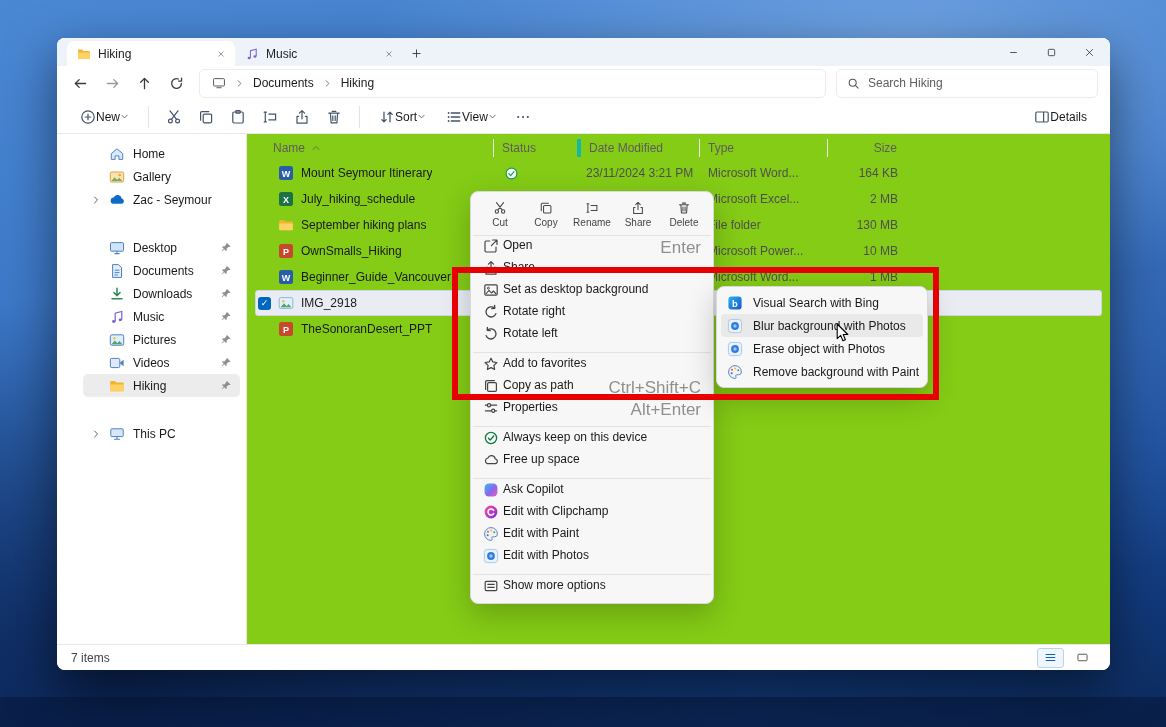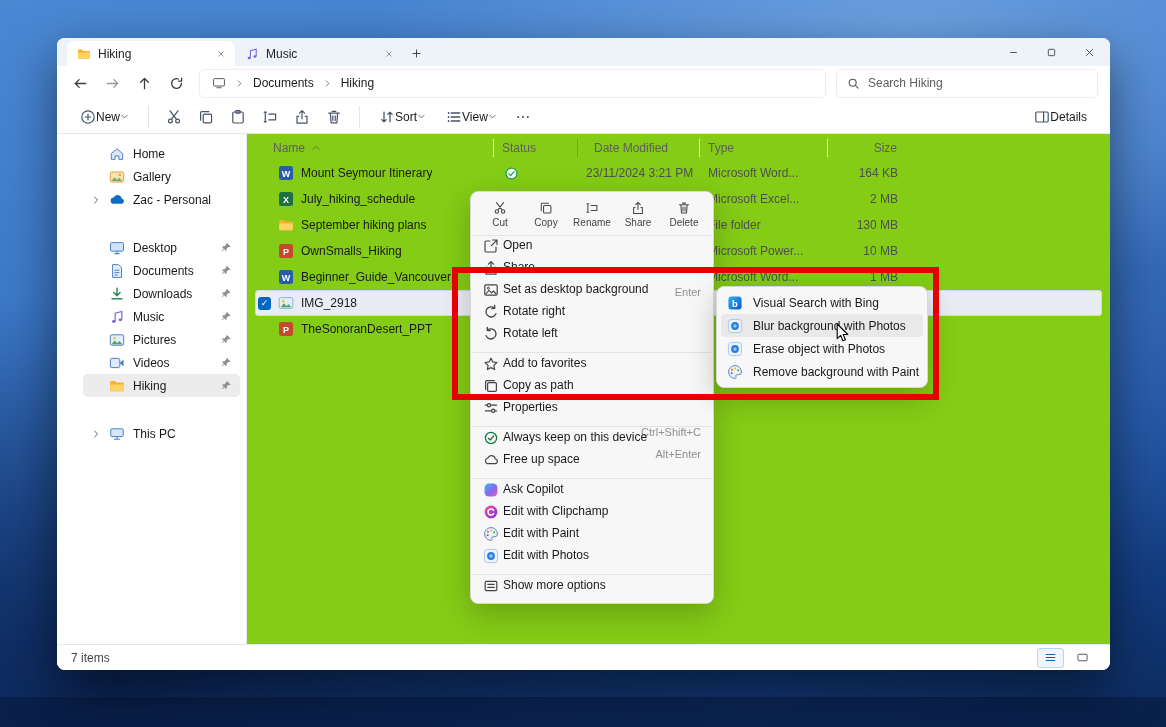--- a/index.html
+++ b/index.html
@@ -66,21 +66,21 @@
   .sbpin{width:11px;height:11px;color:#8f8f8f;margin-left:auto;display:none;}
   .sbitem.pinned .sbpin{display:inline-flex;}
   .sbitem.selected{background:#ececec;}
   .sbitem.gap{margin-top:25px;}
 
   .main{flex:1;display:flex;flex-direction:column;min-width:0;background:#84cc16;}
   .listhead{height:24px;display:flex;align-items:center;font-size:12px;color:#5d5d5d;margin:2px 8px 0 8px;flex:none;}
   .ch{display:flex;align-items:center;gap:6px;height:18px;}
   .c-name{width:238px;padding-left:18px;}
   .c-status{width:84px;padding-left:8px;border-left:1px solid #ededed;}
-  .c-date{width:122px;padding-left:16px;border-left:1px solid #14b8a6;}
+  .c-date{width:122px;padding-left:8px;border-left:4px solid #14b8a6;}
   .c-type{width:128px;padding-left:8px;border-left:1px solid #ededed;}
   .c-size{width:78px;justify-content:flex-end;padding-right:8px;border-left:1px solid #ededed;}
   .caret{width:10px;height:10px;color:#666;}
 
   .rows{margin:0 8px;}
   .row{height:26px;display:flex;align-items:center;font-size:12px;color:#191919;border:1px solid transparent;border-radius:3px;}
   .cellname{width:238px;display:flex;align-items:center;gap:7px;padding-left:2px;min-width:0;}
   .rchk{width:13px;height:13px;border-radius:3px;background:#0067c0;position:relative;visibility:hidden;flex:none;}
   .rchk::after{content:"\2713";position:absolute;inset:0;display:flex;align-items:center;justify-content:center;color:#fff;font-size:9px;}
   .row.selected .rchk{visibility:visible;}
@@ -102,21 +102,21 @@
   
   .ctx{position:absolute;left:470px;top:191px;width:244px;background:#f7f7f8;border:1px solid #d8d8d8;border-radius:8px;box-shadow:0 10px 30px rgba(0,0,0,.22);padding:3px 0;z-index:40;font-size:12px;}
   .qrow{display:flex;justify-content:space-between;padding:1px 8px;}
   .qbtn{width:42px;height:36px;display:flex;flex-direction:column;align-items:center;justify-content:center;gap:2px;border-radius:4px;}
   .qbtn .ic{width:14px;height:14px;color:#484848;}
   .qlabel{font-size:10px;color:#444;}
   .qdiv{height:1px;background:#e3e3e3;margin:2px 2px 2px;}
   .mi{height:22px;display:flex;align-items:flex-start;gap:4px;padding:0 8px;margin:0 4px;border-radius:4px;position:relative;color:#191919;}
   .mico{width:16px;height:16px;color:#444;}
   .mi-label{white-space:nowrap;}
-  .mi-short{margin-left:auto;color:#8f8f8f;font-size:11px;margin-top:48px;}
+  .mi-short{margin-left:auto;color:#8f8f8f;font-size:17px;}
   .mi-short:empty{display:none;}
   .mi.divider_above{margin-top:8px;}
   .mi.divider_above::before{content:"";position:absolute;left:-2px;right:-2px;top:-4px;height:1px;background:#e3e3e3;}
 
   .submenu{position:absolute;left:716px;top:286px;width:212px;background:#f7f7f8;border:1px solid #d8d8d8;border-radius:8px;box-shadow:0 10px 30px rgba(0,0,0,.22);padding:4px;z-index:45;font-size:12px;}
   .smi{height:23px;display:flex;align-items:center;gap:10px;padding:0 6px;border-radius:4px;color:#191919;}
   .smi.hover{background:#e9e9e9;}
 
   .redbox{position:absolute;left:452px;top:267px;width:487px;height:133px;border:6px solid #e60000;z-index:60;pointer-events:none;}
   .cursor{position:absolute;left:836px;top:323px;width:14px;height:20px;z-index:70;pointer-events:none;}
@@ -413,21 +413,21 @@
               <span class="ic sbchev">
                 <svg viewBox="0 0 16 16">
                   <path d="M5.7 3.2L10.5 8l-4.8 4.8" fill="none" stroke="currentColor" stroke-width="1.5" stroke-linecap="round" stroke-linejoin="round"></path>
                 </svg>
               </span>
               <span class="ic sbico">
                 <svg viewBox="0 0 16 16">
                   <path d="M4.1 11.8h8.1c1.5 0 2.7-1.2 2.7-2.6 0-1.3-1-2.4-2.3-2.6A4.2 4.2 0 0 0 4.6 5.5a3.2 3.2 0 0 0-.5 6.3z" fill="#0f6cc4"></path>
                 </svg>
               </span>
-              <span class="sblabel">Zac - Personal</span>
+              <span class="sblabel">Zac - Seymour</span>
 
             </div>
 
             <div class="sbitem pinned gap">
               <span class="ic sbchev">
                 <svg viewBox="0 0 16 16">
                   <path d="M5.7 3.2L10.5 8l-4.8 4.8" fill="none" stroke="currentColor" stroke-width="1.5" stroke-linecap="round" stroke-linejoin="round"></path>
                 </svg>
               </span>
               <span class="ic sbico">

